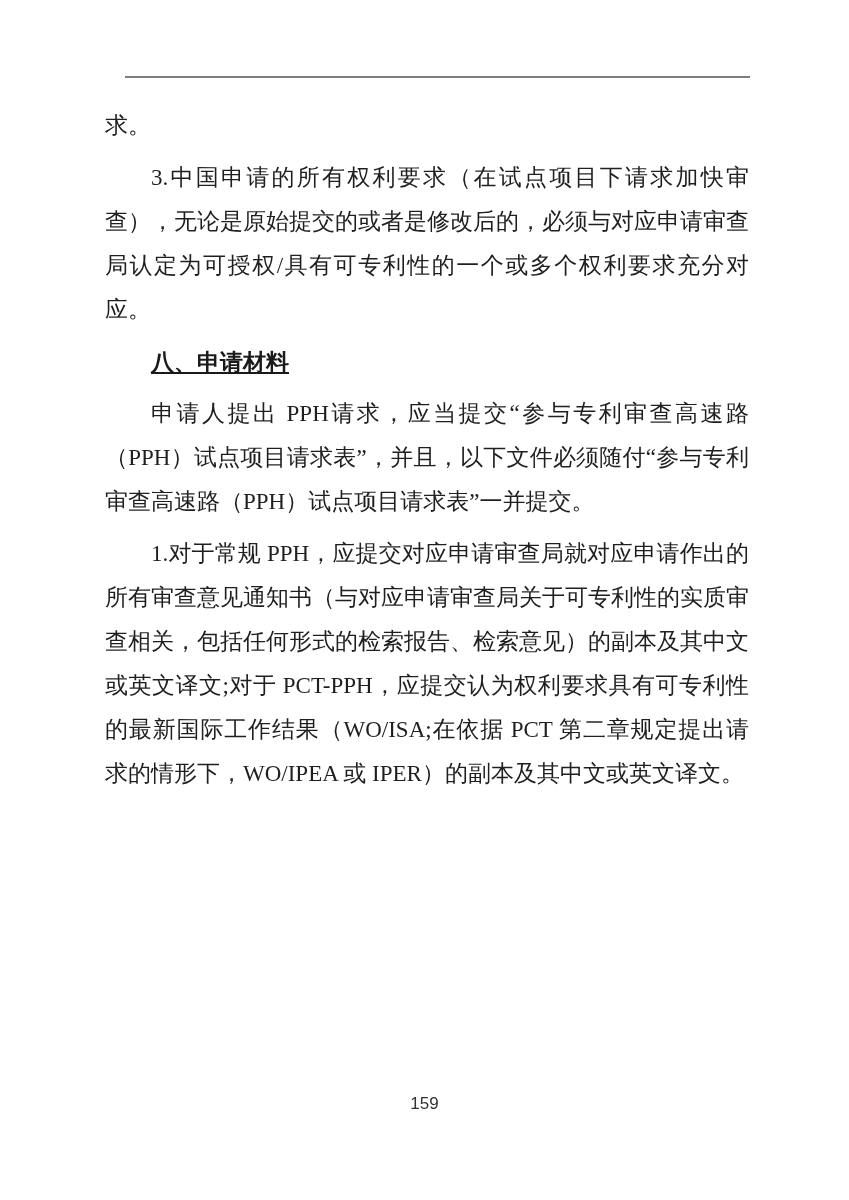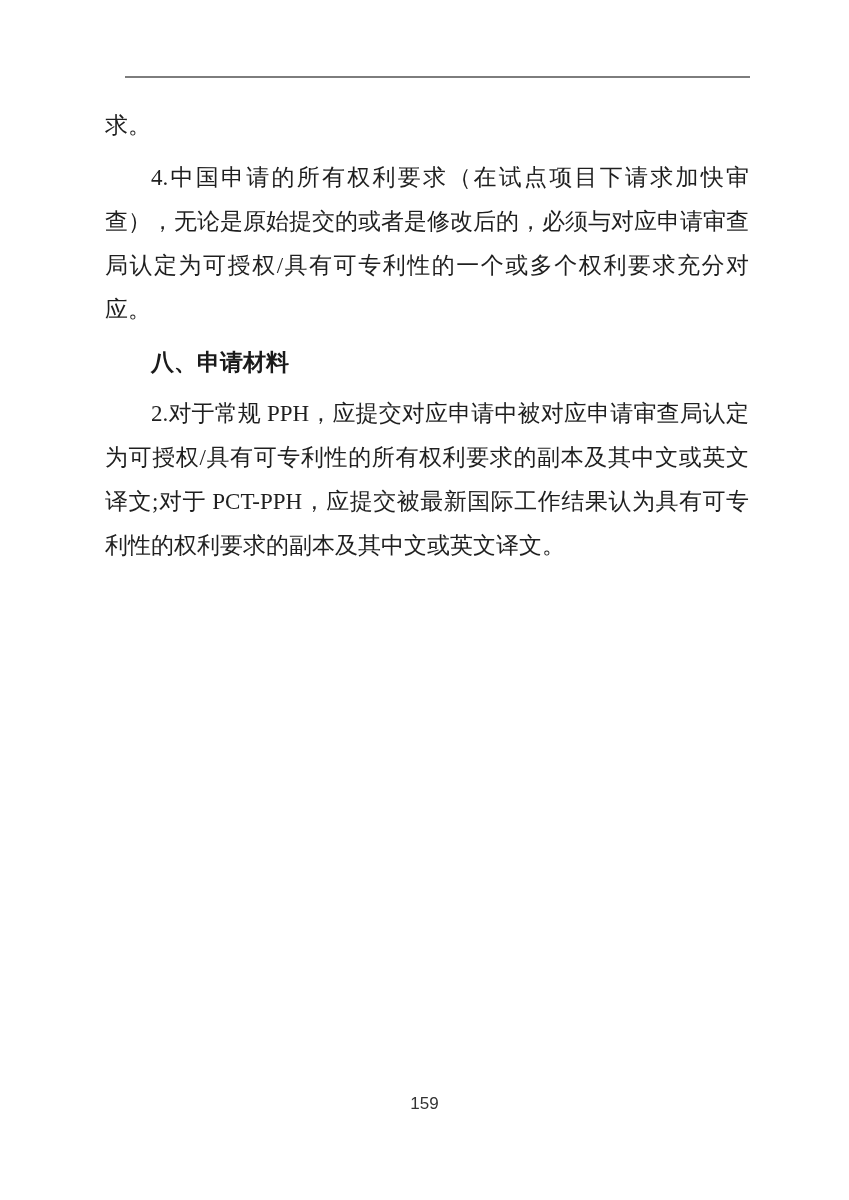--- a/index.html
+++ b/index.html
@@ -37,20 +37,21 @@
     margin: 0 0 8px 0;
     text-indent: 46px;
   }
   .content p.continuation {
     text-indent: 0;
   }
   .content p.heading {
     font-family: "Liberation Sans", sans-serif;
     font-weight: 700;
     color: #1a1a1a;
+    text-decoration: underline;
   }
   .page-number {
     position: absolute;
     left: 0;
     top: 1094px;
     width: 849px;
     text-align: center;
     font-family: "Liberation Sans", sans-serif;
     font-size: 17px;
     color: #333333;
@@ -58,20 +59,21 @@
 </style>
 </head>
 <body>
 
 <div class="page">
 
   <div class="header-rule"></div>
 
   <div class="content">
     <p class="continuation">求。</p>
-    <p class="body">4.中国申请的所有权利要求（在试点项目下请求加快审查），无论是原始提交的或者是修改后的，必须与对应申请审查局认定为可授权/具有可专利性的一个或多个权利要求充分对应。</p>
+    <p class="body">3.中国申请的所有权利要求（在试点项目下请求加快审查），无论是原始提交的或者是修改后的，必须与对应申请审查局认定为可授权/具有可专利性的一个或多个权利要求充分对应。</p>
     <p class="heading">八、申请材料</p>
-    <p class="body">2.对于常规 PPH，应提交对应申请中被对应申请审查局认定为可授权/具有可专利性的所有权利要求的副本及其中文或英文译文;对于 PCT-PPH，应提交被最新国际工作结果认为具有可专利性的权利要求的副本及其中文或英文译文。</p>
+    <p class="body">申请人提出 PPH请求，应当提交“参与专利审查高速路（PPH）试点项目请求表”，并且，以下文件必须随付“参与专利审查高速路（PPH）试点项目请求表”一并提交。</p>
+    <p class="body">1.对于常规 PPH，应提交对应申请审查局就对应申请作出的所有审查意见通知书（与对应申请审查局关于可专利性的实质审查相关，包括任何形式的检索报告、检索意见）的副本及其中文或英文译文;对于 PCT-PPH，应提交认为权利要求具有可专利性的最新国际工作结果（WO/ISA;在依据 PCT 第二章规定提出请求的情形下，WO/IPEA 或 IPER）的副本及其中文或英文译文。</p>
   </div>
 
   <div class="page-number">159</div>
 
 </div>
 
 </body></html>

